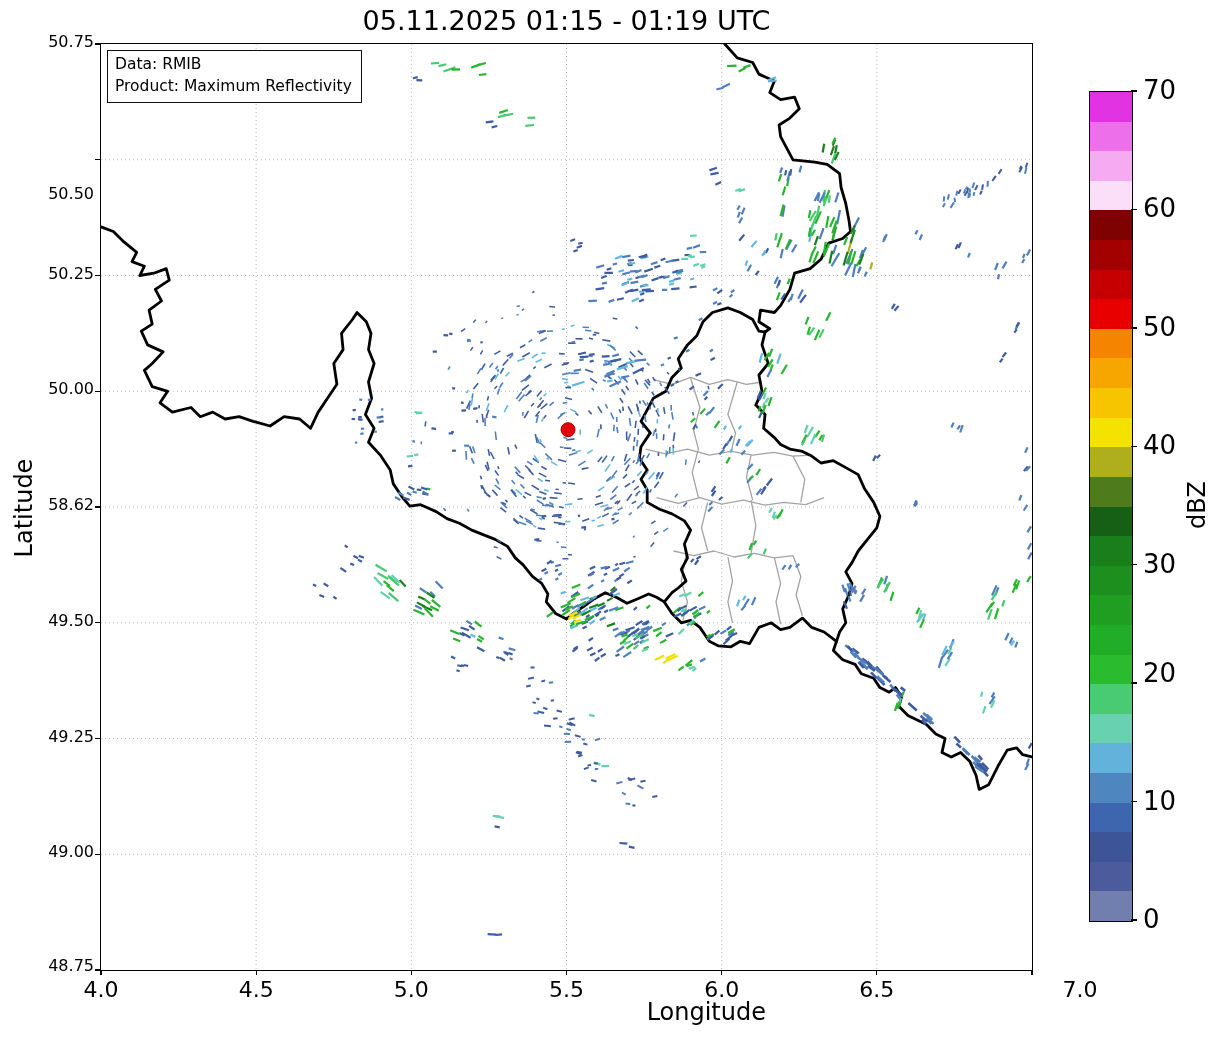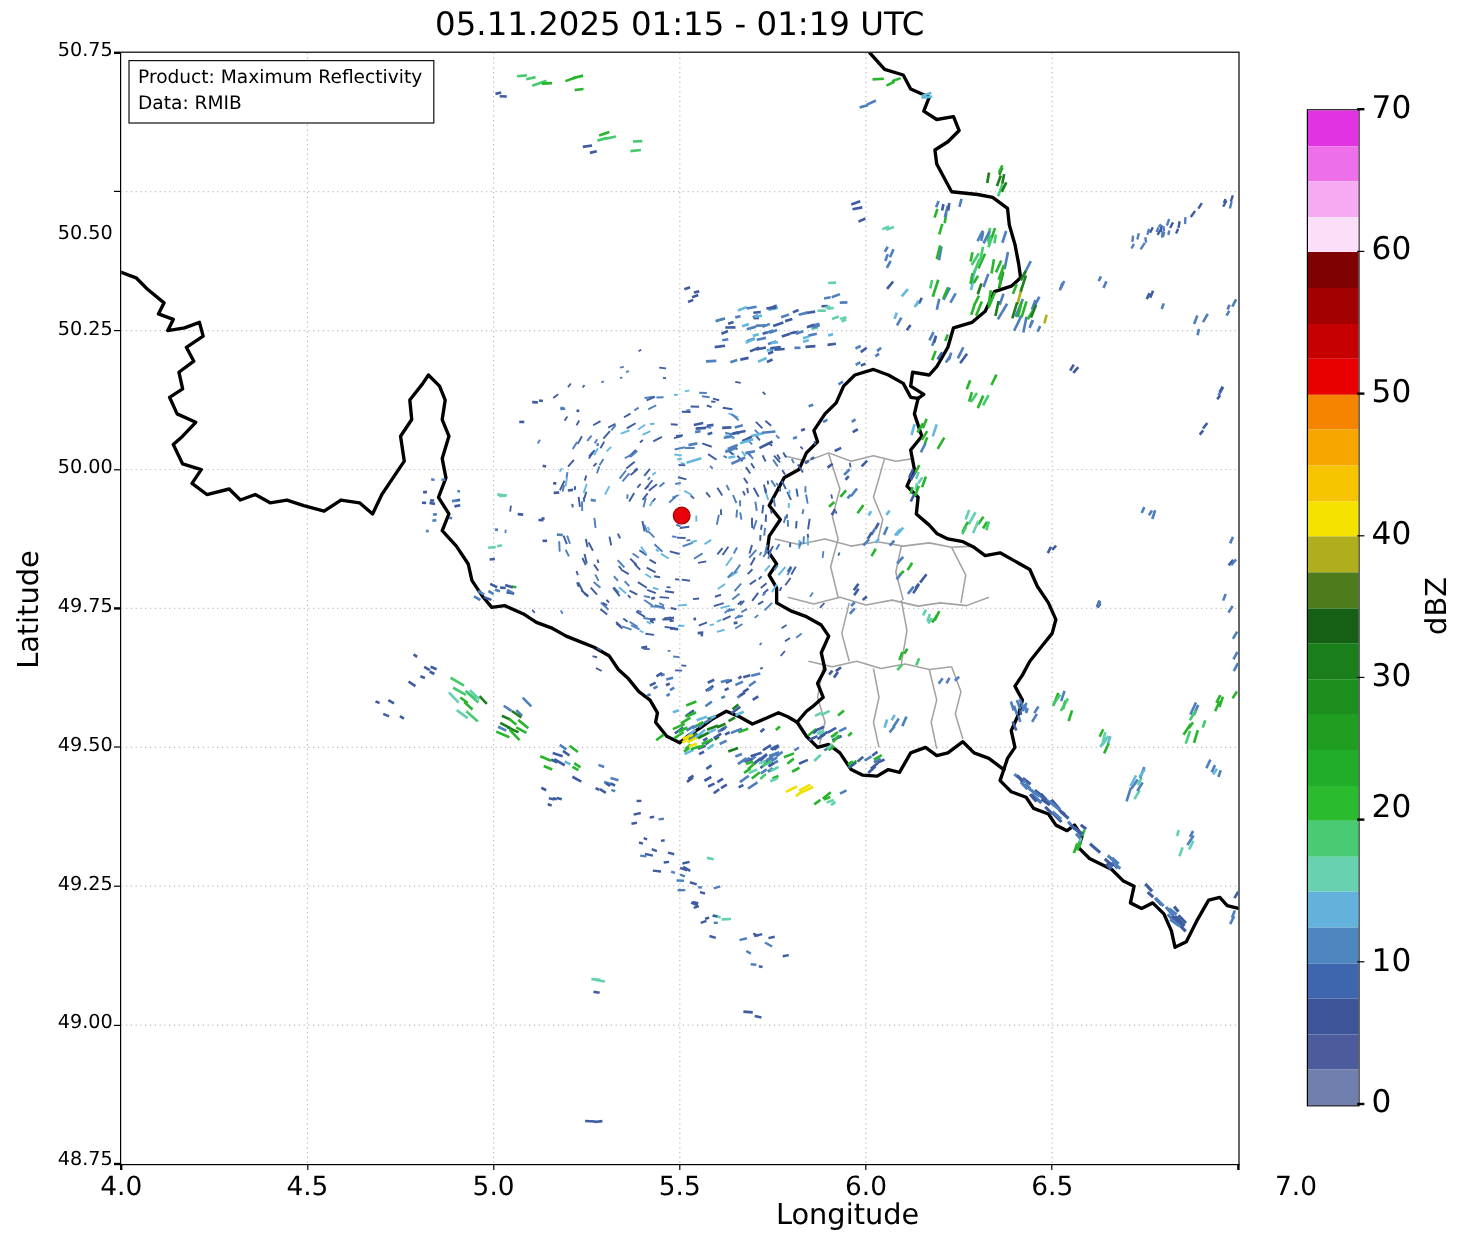--- a/index.html
+++ b/index.html
@@ -1485,22 +1485,22 @@
             <line x1="493.8" y1="696.4" x2="499.2" y2="694.6" stroke="#4F7FBC" stroke-width="2"></line>
             <line x1="486.5" y1="721.6" x2="490.0" y2="720.8" stroke="#3E5C9F" stroke-width="2"></line>
             <line x1="551.3" y1="752.9" x2="556.3" y2="751.9" stroke="#3E5C9F" stroke-width="2"></line>
           </g>
         </g>
         <circle cx="467.0516666666666" cy="385.6789999999993" r="7" fill="#E8000B" stroke="#990000" stroke-width="1"></circle>
       </svg>
   </div>
 
   <div class="abs legendbox">
+    <div>Data: RMIB</div>
     <div>Product: Maximum Reflectivity</div>
-    <div>Data: RMIB</div>
   </div>
 
   <div class="abs xlabel">Longitude</div>
   <div class="abs ylabel">Latitude</div>
 
   <div class="abs colorbar" id="colorbar">
       <div class="cb-band" style="background: rgb(226, 51, 226);"></div>
       <div class="cb-band" style="background: rgb(238, 111, 234);"></div>
       <div class="cb-band" style="background: rgb(245, 170, 241);"></div>
       <div class="cb-band" style="background: rgb(251, 223, 249);"></div>
@@ -1548,21 +1548,21 @@
       <div class="tick-label-x" style="left: 1080px;">7.0</div>
       <div class="tick-mark" style="left: 95px; top: 969.4px; width: 5px; height: 1.2px;"></div>
       <div class="tick-label-y" style="top: 956px;">48.75</div>
       <div class="tick-mark" style="left: 95px; top: 853.65px; width: 5px; height: 1.2px;"></div>
       <div class="tick-label-y" style="top: 842.25px;">49.00</div>
       <div class="tick-mark" style="left: 95px; top: 737.9px; width: 5px; height: 1.2px;"></div>
       <div class="tick-label-y" style="top: 726.5px;">49.25</div>
       <div class="tick-mark" style="left: 95px; top: 622.15px; width: 5px; height: 1.2px;"></div>
       <div class="tick-label-y" style="top: 610.75px;">49.50</div>
       <div class="tick-mark" style="left: 95px; top: 506.4px; width: 5px; height: 1.2px;"></div>
-      <div class="tick-label-y" style="top: 495px;">49.75</div>
+      <div class="tick-label-y" style="top: 495px;">58.62</div>
       <div class="tick-mark" style="left: 95px; top: 390.65px; width: 5px; height: 1.2px;"></div>
       <div class="tick-label-y" style="top: 379.25px;">50.00</div>
       <div class="tick-mark" style="left: 95px; top: 274.9px; width: 5px; height: 1.2px;"></div>
       <div class="tick-label-y" style="top: 263.5px;">50.25</div>
       <div class="tick-mark" style="left: 95px; top: 159.15px; width: 5px; height: 1.2px;"></div>
       <div class="tick-label-y" style="top: 147.75px; margin-top: 36px;">50.50</div>
       <div class="tick-mark" style="left: 95px; top: 43.4px; width: 5px; height: 1.2px;"></div>
       <div class="tick-label-y" style="top: 32px;">50.75</div>
       <div class="tick-mark" style="left: 1131px; top: 919.3px; width: 6px; height: 1.4px;"></div>
       <div class="cb-tick-label" style="top: 904px;">0</div>

